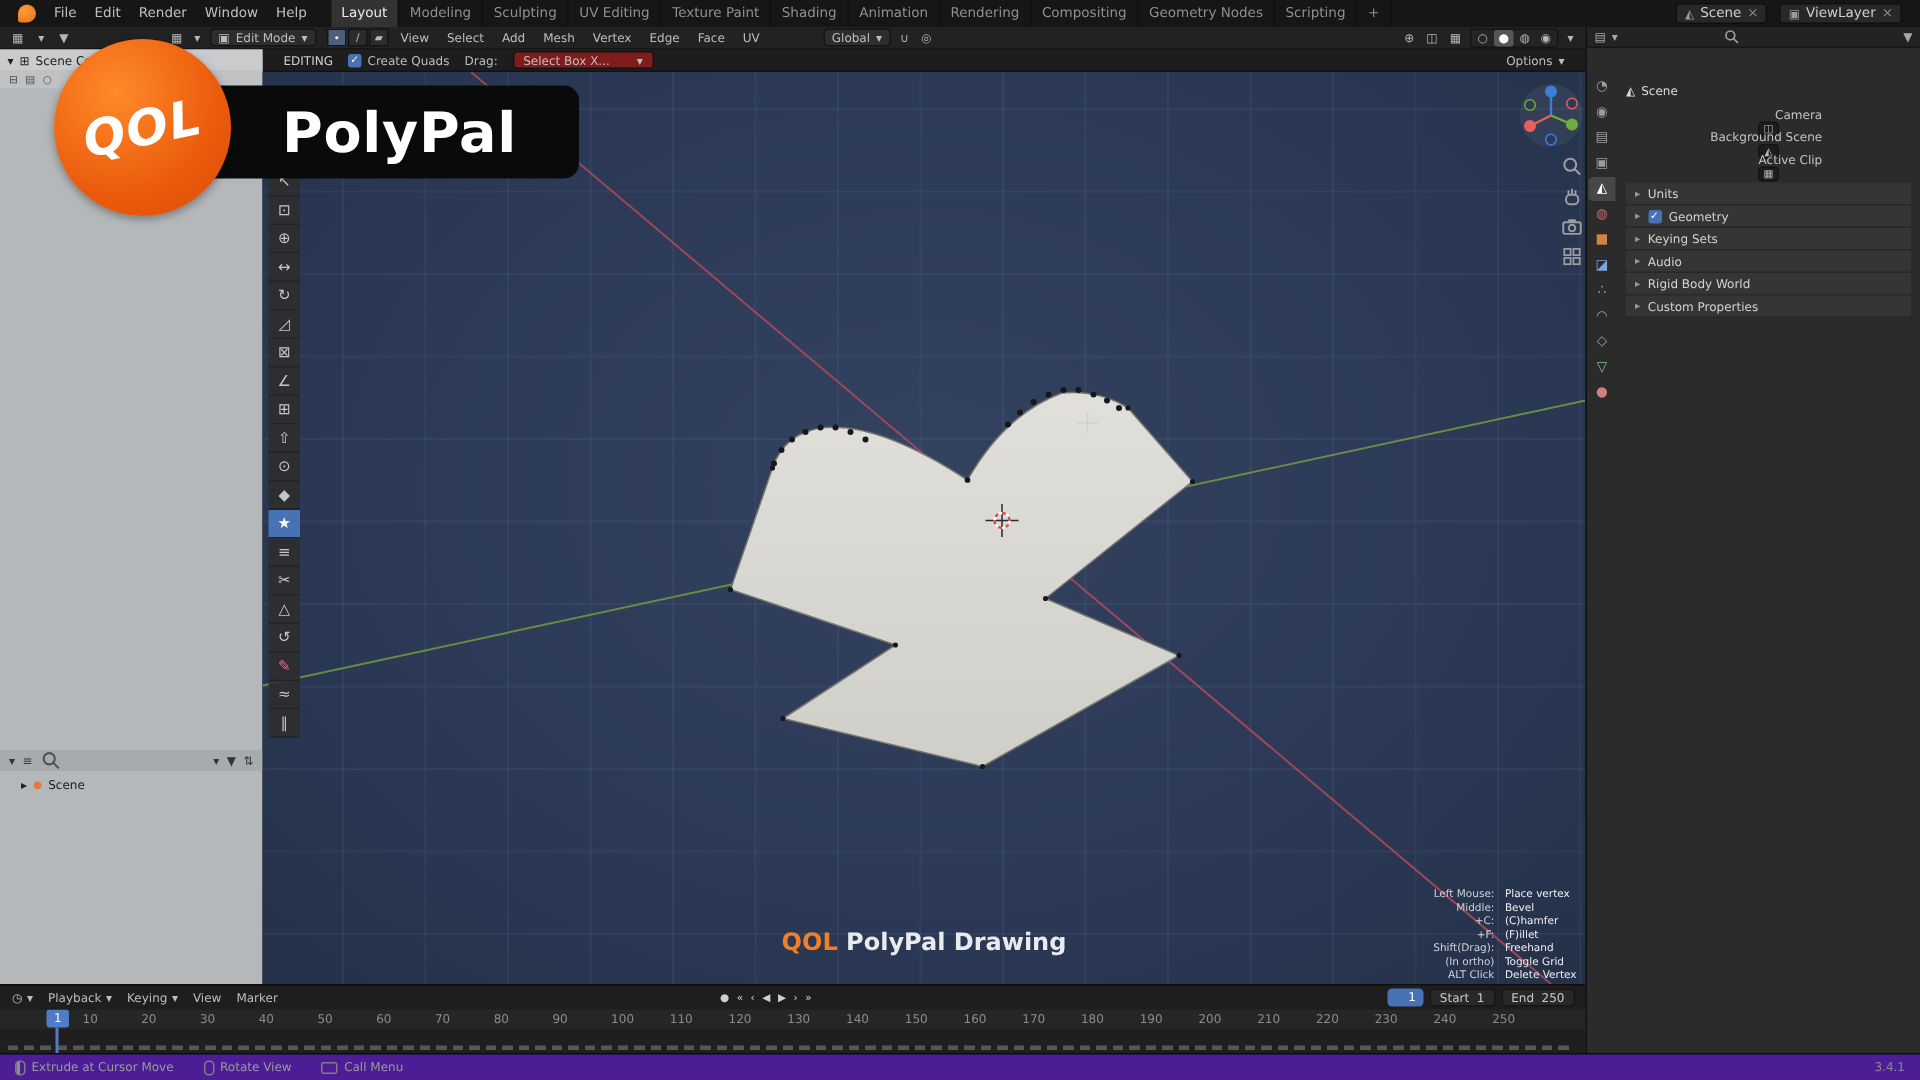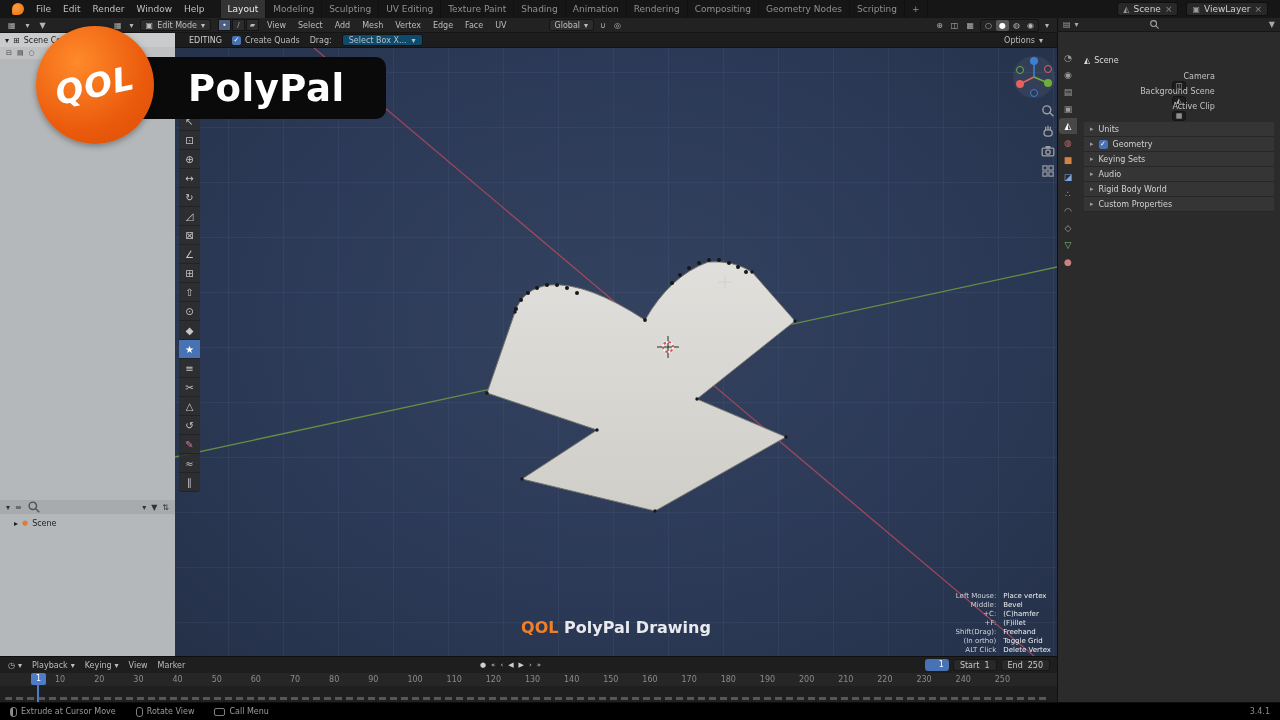--- a/index.html
+++ b/index.html
@@ -33,21 +33,21 @@
   .selmode.on { background:#4e5f7e; color:#fff; }
   .hmenu { padding:0 4px; }
   .vph-right { position:absolute; right:6px; display:flex; gap:4px; align-items:center; }
   .sphgrp { display:flex; gap:1px; background:#242424; border:1px solid #141414; border-radius:3px; padding:0 1px; }
   .sph { width:13px; height:11px; text-align:center; line-height:11px; font-size:8px; color:#b9b9b9; }
   .sph.on { background:#565656; color:#fff; border-radius:2px; }
 
   .tsb { position:absolute; left:175px; top:33px; width:882px; height:15px; background:#1d1d1d; color:#bdbdbd;
          font-size:8px; display:flex; align-items:center; gap:10px; padding:0 14px; border-bottom:1px solid #121212; }
   .cbx { width:9px; height:9px; background:#4772b3; border-radius:2px; color:#fff; font-size:7px; line-height:9px; text-align:center; display:inline-block; }
-  .dd { display:flex; align-items:center; gap:5px; background:#0c4a6e; border:1px solid #131313; border-radius:3px; height:12px; padding:0 6px; }
+  .dd { display:flex; align-items:center; gap:18px; background:#7f1d1d; border:1px solid #131313; border-radius:3px; height:12px; padding:0 6px; }
   .tsb .right { margin-left:auto; display:flex; gap:4px; align-items:center; }
 
   
   .leftpanel { position:absolute; left:0; top:33px; width:175px; height:623px; background:#b5b8ba; }
   .lp-row1 { height:14px; background:#c9cbcd; display:flex; align-items:center; gap:4px; padding:0 5px; font-size:8px; color:#202020; }
   .lp-row2 { height:12px; background:#bfc1c3; display:flex; align-items:center; gap:5px; padding:0 6px; font-size:7px; color:#454545; }
   .lp-filter { position:absolute; left:0; top:467px; width:175px; height:14px; background:#a7abae; display:flex; align-items:center; gap:5px; padding:0 6px; font-size:8px; color:#333; }
   .lp-filter .sp { flex:1; }
   .lp-tree { position:absolute; left:0; top:483px; width:175px; height:14px; display:flex; align-items:center; gap:4px; padding-left:14px; font-size:8px; color:#1c1c1c; }
   .odot { color:#e07b3a; font-size:7px; }
@@ -119,21 +119,21 @@
   .ruler-nums { position:absolute; left:55px; top:2px; display:flex; }
   .rtick { width:39.17px; text-align:left; font-size:8px; color:#8b8b8b; }
   .ruler-low { position:absolute; left:0; top:13px; width:1057px; height:16px; background:#1f1f1f; }
   .scrollb { position:absolute; left:5px; right:7px; bottom:2px; height:3px;
              background:repeating-linear-gradient(90deg,#565656 0 7px, transparent 7px 11px); border-radius:2px; }
   .playhead-badge { position:absolute; left:31px; top:0; width:15px; height:12px; background:#4f7cc7; border-radius:2px;
                     color:#fff; font-size:8px; text-align:center; line-height:12px; }
   .playhead-line { position:absolute; left:37px; top:12px; width:2px; height:17px; background:#4f7cc7; }
 
   
-  .statusbar { position:absolute; left:0; top:702px; width:1280px; height:18px; background:#000000; border-top:1px solid #0c0c0c;
+  .statusbar { position:absolute; left:0; top:702px; width:1280px; height:18px; background:#4c1d95; border-top:1px solid #0c0c0c;
                display:flex; align-items:center; gap:20px; padding:0 10px; font-size:8px; color:#9a9a9a; }
   .sgrp { display:flex; align-items:center; gap:4px; }
   .micon { width:7px; height:10px; border:1px solid #7e7e7e; border-radius:3px; display:inline-block; }
   .micon.l { background:linear-gradient(90deg,#8e8e8e 0 45%, transparent 45%); }
   .kicon { width:11px; height:8px; border:1px solid #7e7e7e; border-radius:2px; display:inline-block; }
   .sspacer { flex:1; }
   .version { color:#8a8a8a; }
 
   
   .brand-banner { position:absolute; left:90px; top:57px; width:296px; height:62px; background:#0a0a0a; border-radius:10px;

